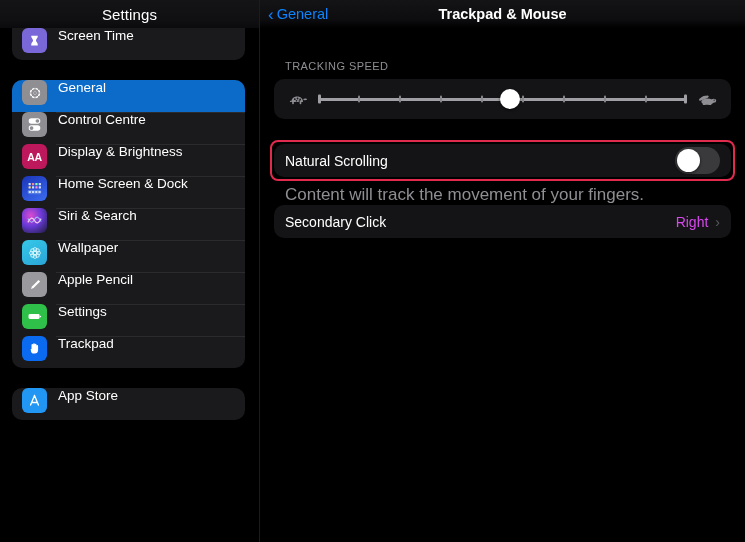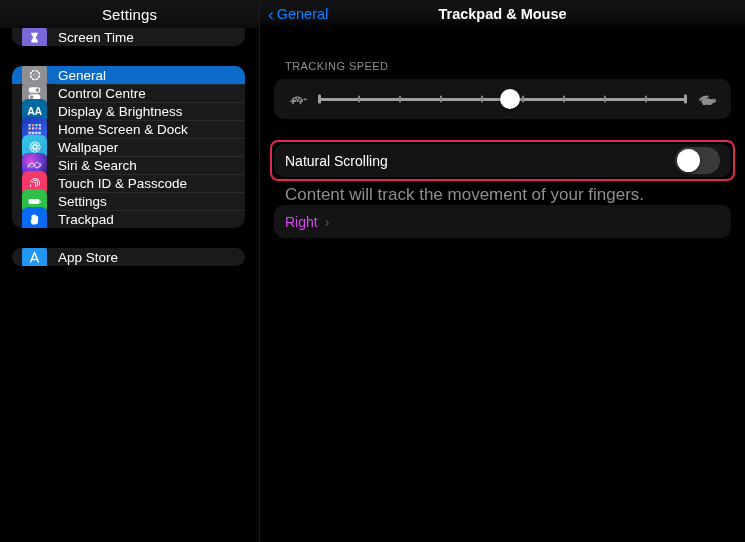--- a/index.html
+++ b/index.html
@@ -31,22 +31,22 @@
   .sb-scroll { position: absolute; top: 28px; left: 0; right: 0; bottom: 0; }
   .sb-group {
     margin: 0 14px 0 12px;
     background: #1a1a1c;
     border-radius: 10px;
     overflow: hidden;
   }
   .sb-group.g-top { border-radius: 0 0 10px 10px; margin-top: 0; }
   .sb-row {
     position: relative;
-    display: flex; align-items: center;
-    height: 18px;
+    display: flex; align-items: flex-start;
+    height: 32px;
     padding-left: 10px;
     cursor: default;
   }
   .sb-row + .sb-row::before {
     content: "";
     position: absolute; left: 44px; right: 0; top: 0;
     height: 1px; background: #2b2b2e;
   }
   .sb-row.selected { background: #0c6bc9; }
   .sb-row.selected::before { background: transparent; }
@@ -61,21 +61,21 @@
     margin-left: 11px;
     color: #fff; font-size: 13.5px;
     white-space: nowrap;
   }
   .sb-spacer { height: 20px; }
 
   
   .ic-screen-time { background: #7b68d8; }
   .ic-general     { background: #8e8e93; }
   .ic-control     { background: #8e8e93; }
-  .ic-display     { background: #0369a1; }
+  .ic-display     { background: #be185d; }
   .ic-home        { background: linear-gradient(150deg,#1b35b8,#3b6cf0); }
   .ic-access      { background: #0a6bf0; }
   .ic-wallpaper   { background: linear-gradient(150deg,#35c8e8,#2ba5d8); }
   .ic-siri        { background: radial-gradient(circle at 35% 30%, #d94ad0 0%, #6a3ad8 45%, #1b1b3a 100%); }
   .ic-pencil      { background: #9a9a9e; }
   .ic-touchid     { background: #f2396a; }
   .ic-battery     { background: #2fc04a; }
   .ic-privacy     { background: #0a6bf0; }
   .ic-appstore    { background: #2196f3; }
   .ic-aa { font-size: 10.5px; font-weight: bold; color: #fff; letter-spacing: -.3px; }
@@ -272,62 +272,57 @@
                 <rect x="10.8" y="12.8" width="2.6" height="2.6" rx=".6"></rect>
                 <rect x="14.6" y="12.8" width="2.6" height="2.6" rx=".6"></rect>
               </g>
             </svg>
           </span>
           <span class="sb-label">Home Screen &amp; Dock</span>
         </div>
 
 
         <div class="sb-row">
+          <span class="sb-icon ic-siri">
+            <svg width="19" height="19" viewBox="0 0 20 20">
+              <path d="M3 12 Q7 4 10 10 Q13 16 17 8" stroke="#ffd0f5" stroke-width="1.3" fill="none" opacity=".9"></path>
+              <path d="M3 8 Q7 15 10 9 Q13 3 17 11" stroke="#a9d8ff" stroke-width="1.1" fill="none" opacity=".8"></path>
+            </svg>
+          </span>
+          <span class="sb-label">Siri &amp; Search</span>
+        </div>
+
+        <div class="sb-row">
           <span class="sb-icon ic-wallpaper">
             <svg width="16" height="16" viewBox="0 0 20 20">
               <g fill="none" stroke="#eafcff" stroke-width="1">
                 <circle cx="10" cy="10" r="2.3"></circle>
                 <circle cx="10" cy="5.6" r="2.3"></circle>
                 <circle cx="10" cy="14.4" r="2.3"></circle>
                 <circle cx="5.6" cy="10" r="2.3"></circle>
                 <circle cx="14.4" cy="10" r="2.3"></circle>
                 <circle cx="6.9" cy="6.9" r="2.3"></circle>
                 <circle cx="13.1" cy="6.9" r="2.3"></circle>
                 <circle cx="6.9" cy="13.1" r="2.3"></circle>
                 <circle cx="13.1" cy="13.1" r="2.3"></circle>
               </g>
             </svg>
           </span>
           <span class="sb-label">Wallpaper</span>
         </div>
 
         <div class="sb-row">
-          <span class="sb-icon ic-siri">
-            <svg width="19" height="19" viewBox="0 0 20 20">
-              <path d="M3 12 Q7 4 10 10 Q13 16 17 8" stroke="#ffd0f5" stroke-width="1.3" fill="none" opacity=".9"></path>
-              <path d="M3 8 Q7 15 10 9 Q13 3 17 11" stroke="#a9d8ff" stroke-width="1.1" fill="none" opacity=".8"></path>
-            </svg>
-          </span>
-          <span class="sb-label">Siri &amp; Search</span>
-        </div>
-
-
-        <div class="sb-row">
-          <span class="sb-icon ic-touchid">
+          <span class="sb-icon ic-pencil">
             <svg width="16" height="16" viewBox="0 0 20 20">
-              <g fill="none" stroke="#fff" stroke-width="1.1" stroke-linecap="round">
-                <path d="M4.4 8.6a5.8 5.8 0 0 1 11.2 0v4.2"></path>
-                <path d="M6.9 8.9a3.2 3.2 0 0 1 6.3 0v5"></path>
-                <path d="M9.4 9.1a.8.8 0 0 1 1.4 0v5.6"></path>
-                <path d="M4.6 12.2v2.4"></path>
-              </g>
-            </svg>
-          </span>
-          <span class="sb-label">Touch ID &amp; Passcode</span>
-        </div>
+              <path d="M5 15 L6.2 11.8 L14.4 3.6 L16.4 5.6 L8.2 13.8 Z" fill="#fff"></path>
+            </svg>
+          </span>
+          <span class="sb-label">Apple Pencil</span>
+        </div>
+
 
         <div class="sb-row">
           <span class="sb-icon ic-battery">
             <svg width="17" height="17" viewBox="0 0 20 20">
               <rect x="3" y="7.2" width="13" height="5.6" rx="1.6" fill="#fff"></rect>
               <rect x="16.3" y="9" width="1.4" height="2" rx=".6" fill="#fff"></rect>
             </svg>
           </span>
           <span class="sb-label">Settings</span>
         </div>
@@ -433,20 +428,21 @@
               <span class="knob"></span>
             </span>
           </div>
         </div>
         <div class="hl-box" id="hl-box" style="display: block; border-color: rgb(224, 42, 78);"></div>
       </div>
       <div class="footnote">Content will track the movement of your fingers.</div>
 
       <div class="card">
         <div class="disc-row">
+          <span class="row-label">Secondary Click</span>
           <span class="disc-right">
             <span class="disc-value">Right</span>
             <span class="disc-chev">›</span>
           </span>
         </div>
       </div>
 
     </div>
   </div>
 

